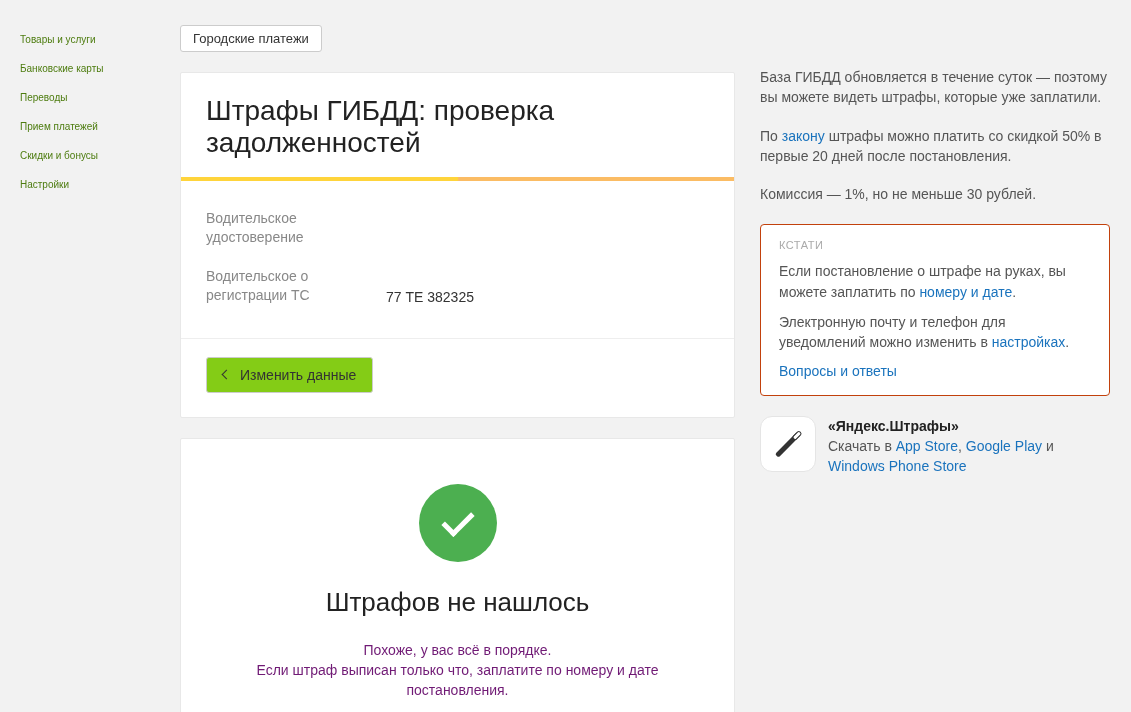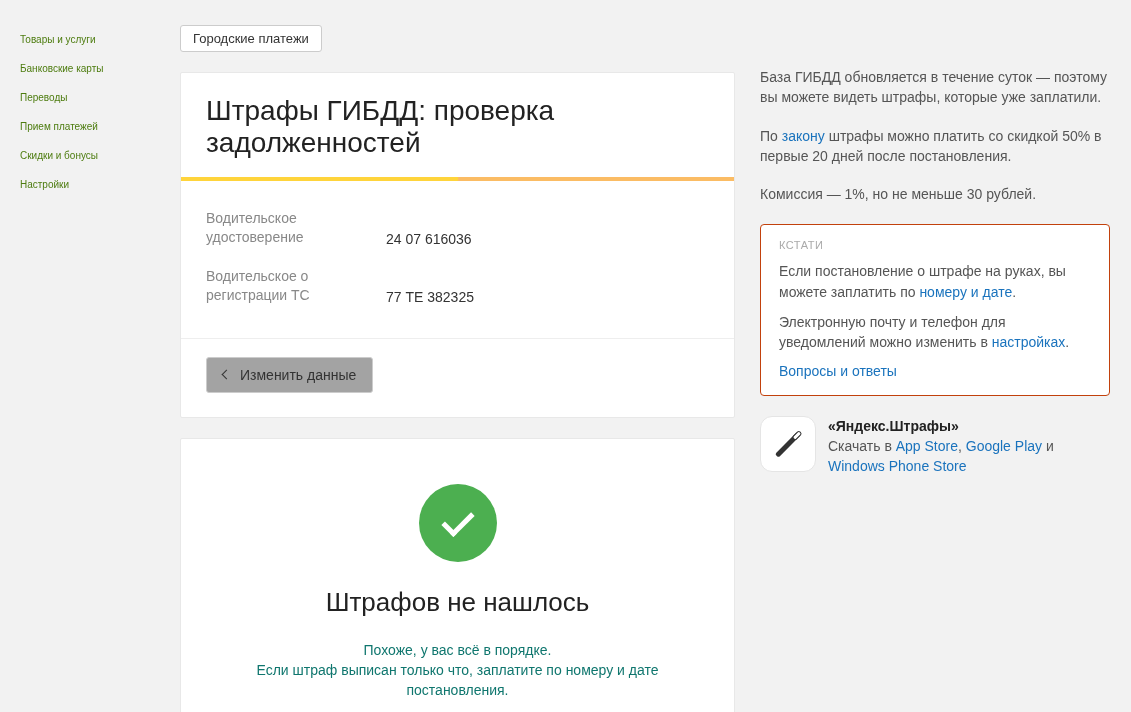--- a/index.html
+++ b/index.html
@@ -70,21 +70,21 @@
     .field-value {
       color: #333;
       font-size: 14px;
     }
     .divider {
       border-top: 1px solid #eee;
       margin: 18px 0 0;
     }
     .change-btn-wrap { padding: 18px 25px 24px; }
     .change-btn {
-      background: #a3a3a3;
+      background: #84cc16;
       border: 1px solid #ccc;
       border-radius: 3px;
       padding: 9px 16px;
       font-size: 14px;
       color: #333;
       cursor: pointer;
       display: inline-flex;
       align-items: center;
     }
     .chevron {
@@ -115,21 +115,21 @@
       transform: rotate(-45deg);
       margin-top: -5px;
     }
     .result-title {
       font-size: 26px;
       font-weight: 400;
       color: #222;
       margin-bottom: 22px;
     }
     .result-text {
-      color: #0f766e;
+      color: #701a75;
       font-size: 14px;
       line-height: 1.45;
       margin-bottom: 28px;
     }
     .aside {
       width: 350px;
       flex-shrink: 0;
       padding-top: 42px;
     }
     .info-p {
@@ -228,21 +228,20 @@
 
     <div class="card card1">
       <h1 class="page-title">Штрафы ГИБДД: проверка задолженностей</h1>
       <div class="progress-bar">
         <div class="progress-seg progress-yellow"></div>
         <div class="progress-seg progress-orange"></div>
       </div>
       <div class="field-rows">
         <div class="field-row">
           <div class="field-label">Водительское удостоверение</div>
-          <div class="field-value">24 07 616036</div>
         </div>
         <div class="field-row">
           <div class="field-label">Водительское о регистрации ТС</div>
           <div class="field-value">77 ТЕ 382325</div>
         </div>
       </div>
       <div class="divider"></div>
       <div class="change-btn-wrap">
         <button class="change-btn">
           <span class="chevron"></span>

